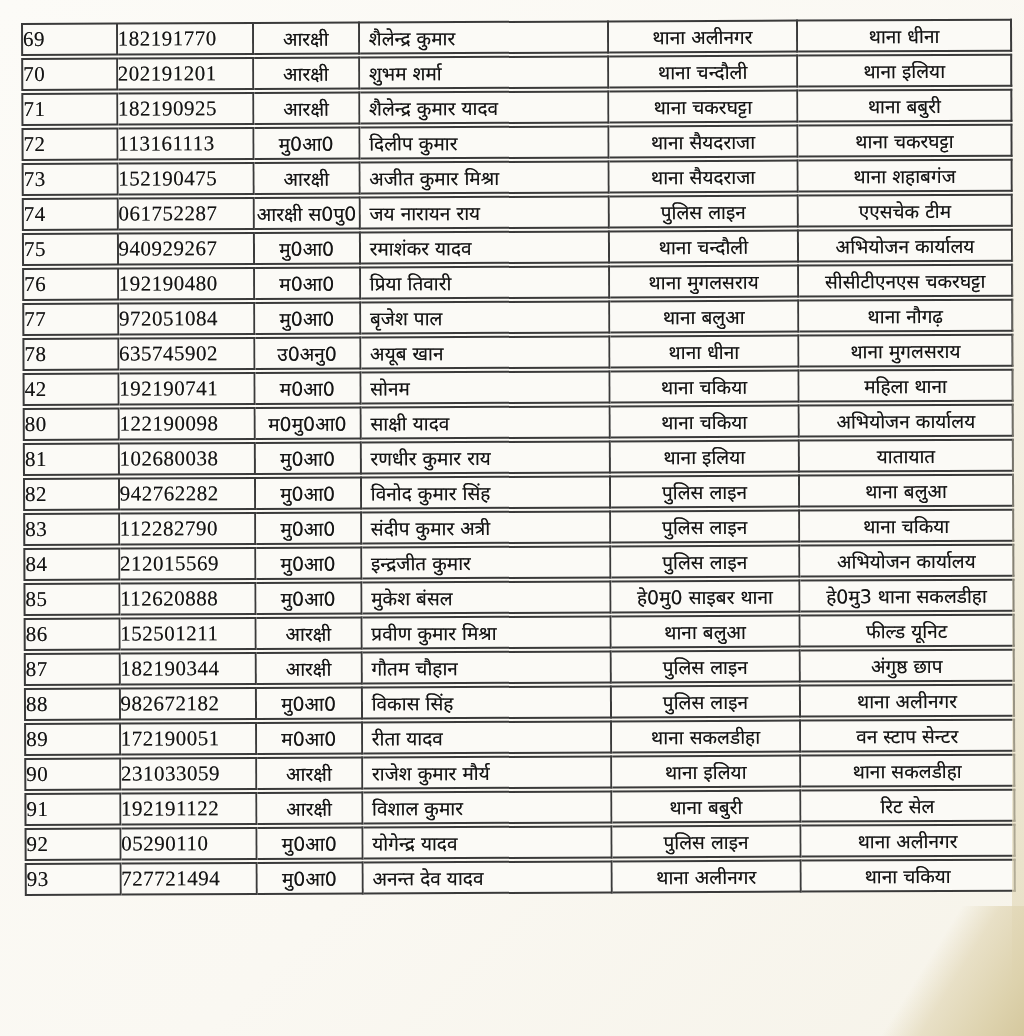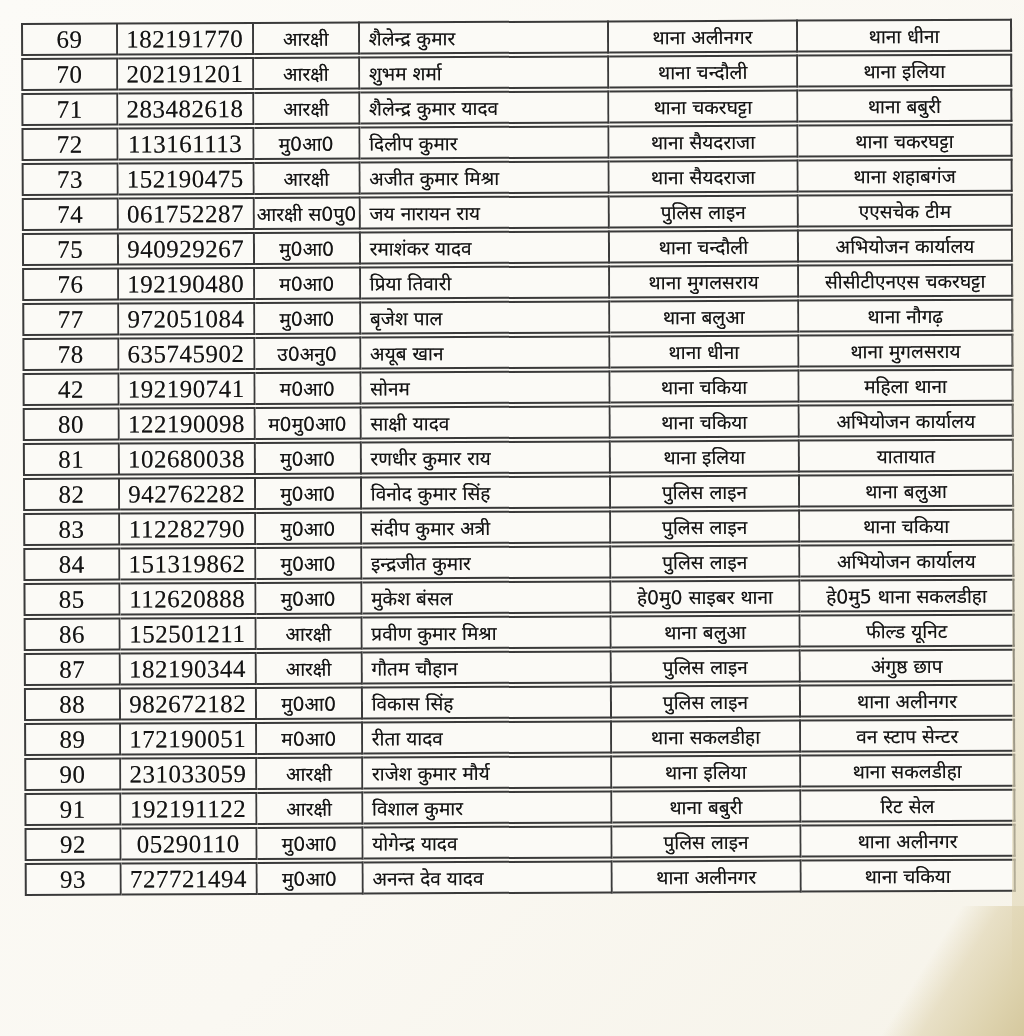--- a/index.html
+++ b/index.html
@@ -78,22 +78,22 @@
   
   .cell-serial      { width: 93px; }
   .cell-id          { width: 131px; }
   .cell-rank        { width: 102px; }
   .cell-name        { width: 240px; }
   .cell-from_posting{ width: 182px; }
   .cell-to_posting  { width: 206px; }
 
   .cell-serial, .cell-id {
     font-family: "Liberation Serif", serif;
-    font-size: 25px;
-    text-align: center;
+    font-size: 21px;
+    text-align: left;
     color: #1c1c1c;
     letter-spacing: 0.5px;
   }
 
   .cell-rank, .cell-from_posting, .cell-to_posting {
     font-size: 19px;
     text-align: center;
   }
 
   .cell-name {
@@ -119,21 +119,21 @@
         <tr>
           <td class="cell cell-serial">70</td>
           <td class="cell cell-id">202191201</td>
           <td class="cell cell-rank">आरक्षी</td>
           <td class="cell cell-name">शुभम शर्मा</td>
           <td class="cell cell-from_posting">थाना चन्दौली</td>
           <td class="cell cell-to_posting">थाना इलिया</td>
         </tr>
         <tr>
           <td class="cell cell-serial">71</td>
-          <td class="cell cell-id">283482618</td>
+          <td class="cell cell-id">182190925</td>
           <td class="cell cell-rank">आरक्षी</td>
           <td class="cell cell-name">शैलेन्द्र कुमार यादव</td>
           <td class="cell cell-from_posting">थाना चकरघट्टा</td>
           <td class="cell cell-to_posting">थाना बबुरी</td>
         </tr>
         <tr>
           <td class="cell cell-serial">72</td>
           <td class="cell cell-id">113161113</td>
           <td class="cell cell-rank">मु0आ0</td>
           <td class="cell cell-name">दिलीप कुमार</td>
@@ -223,33 +223,33 @@
         <tr>
           <td class="cell cell-serial">83</td>
           <td class="cell cell-id">112282790</td>
           <td class="cell cell-rank">मु0आ0</td>
           <td class="cell cell-name">संदीप कुमार अत्री</td>
           <td class="cell cell-from_posting">पुलिस लाइन</td>
           <td class="cell cell-to_posting">थाना चकिया</td>
         </tr>
         <tr>
           <td class="cell cell-serial">84</td>
-          <td class="cell cell-id">151319862</td>
+          <td class="cell cell-id">212015569</td>
           <td class="cell cell-rank">मु0आ0</td>
           <td class="cell cell-name">इन्द्रजीत कुमार</td>
           <td class="cell cell-from_posting">पुलिस लाइन</td>
           <td class="cell cell-to_posting">अभियोजन कार्यालय</td>
         </tr>
         <tr>
           <td class="cell cell-serial">85</td>
           <td class="cell cell-id">112620888</td>
           <td class="cell cell-rank">मु0आ0</td>
           <td class="cell cell-name">मुकेश बंसल</td>
           <td class="cell cell-from_posting">हे0मु0 साइबर थाना</td>
-          <td class="cell cell-to_posting">हे0मु5 थाना सकलडीहा</td>
+          <td class="cell cell-to_posting">हे0मु3 थाना सकलडीहा</td>
         </tr>
         <tr>
           <td class="cell cell-serial">86</td>
           <td class="cell cell-id">152501211</td>
           <td class="cell cell-rank">आरक्षी</td>
           <td class="cell cell-name">प्रवीण कुमार मिश्रा</td>
           <td class="cell cell-from_posting">थाना बलुआ</td>
           <td class="cell cell-to_posting">फील्ड यूनिट</td>
         </tr>
         <tr>

